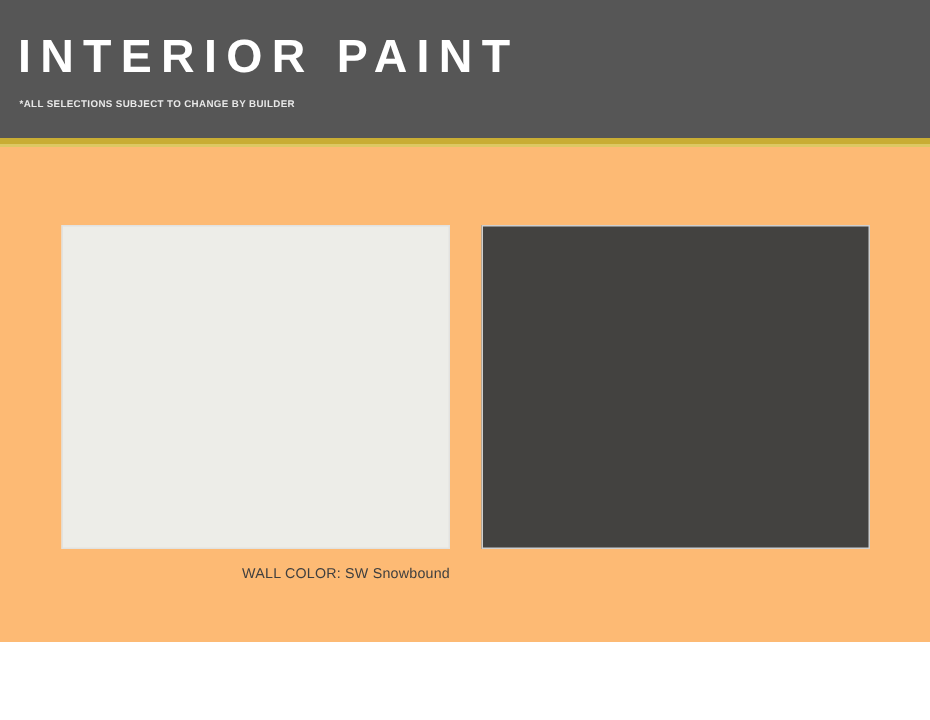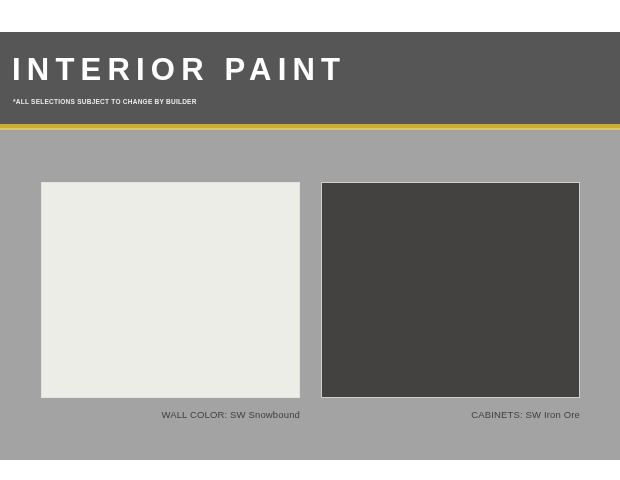--- a/index.html
+++ b/index.html
@@ -10,22 +10,21 @@
     width: 620px;
     height: 480px;
     background: #ffffff;
     font-family: "Liberation Sans", sans-serif;
     overflow: hidden;
   }
   .slide {
     position: relative;
     width: 620px;
     height: 428px;
-    background: #a3a3a3;
-    margin-top: 32px;
+    background: #fdba74;
   }
 
   
   .header-band {
     position: absolute;
     left: 0;
     top: 0;
     width: 620px;
     height: 92px;
     background: #565656;
@@ -121,18 +120,17 @@
 
   <div class="swatch-row">
 
     <div class="swatch-card left">
       <div class="swatch-chip" style="background: rgb(237, 237, 232);"></div>
       <div class="swatch-caption" style="color: rgb(63, 63, 63);">WALL COLOR: SW Snowbound</div>
     </div>
 
     <div class="swatch-card right">
       <div class="swatch-chip dark" style="background: rgb(67, 66, 64);"></div>
-      <div class="swatch-caption" style="color: rgb(63, 63, 63);">CABINETS: SW Iron Ore</div>
     </div>
 
   </div>
 
 </div>
 
 </body></html>

